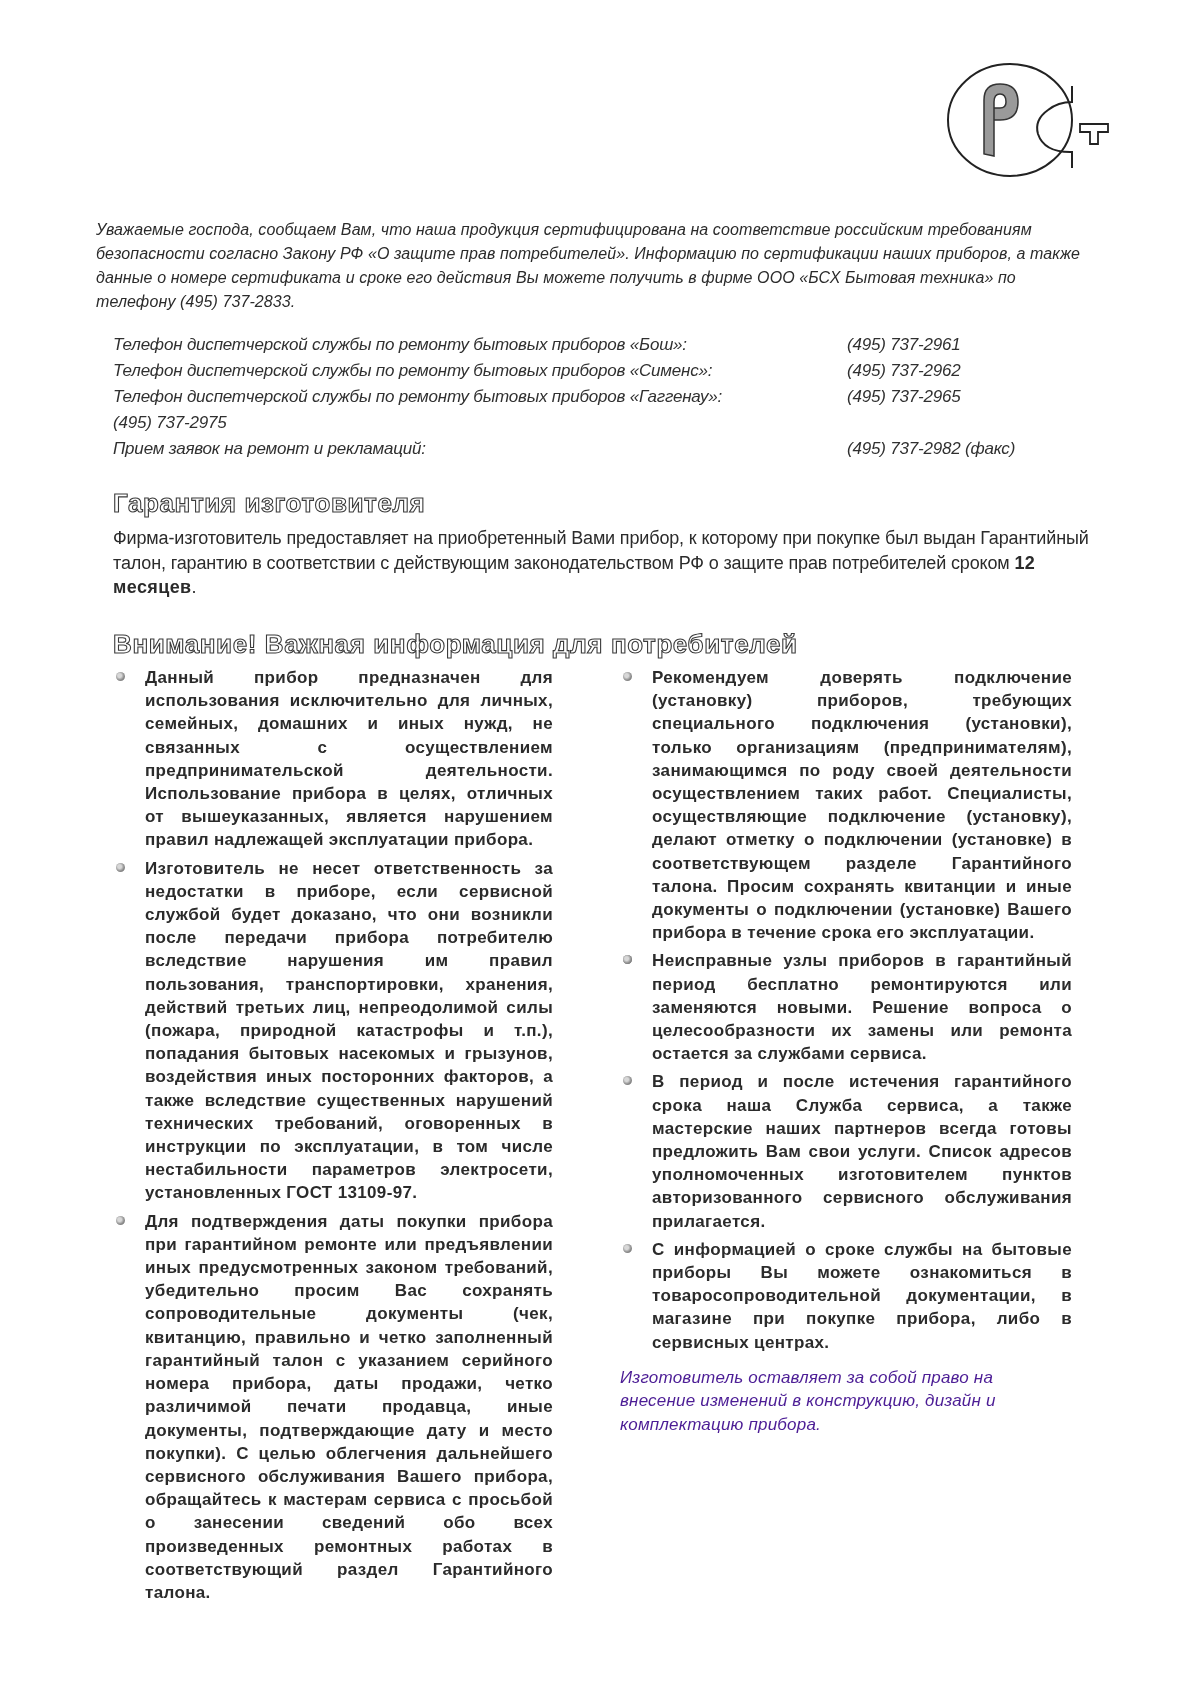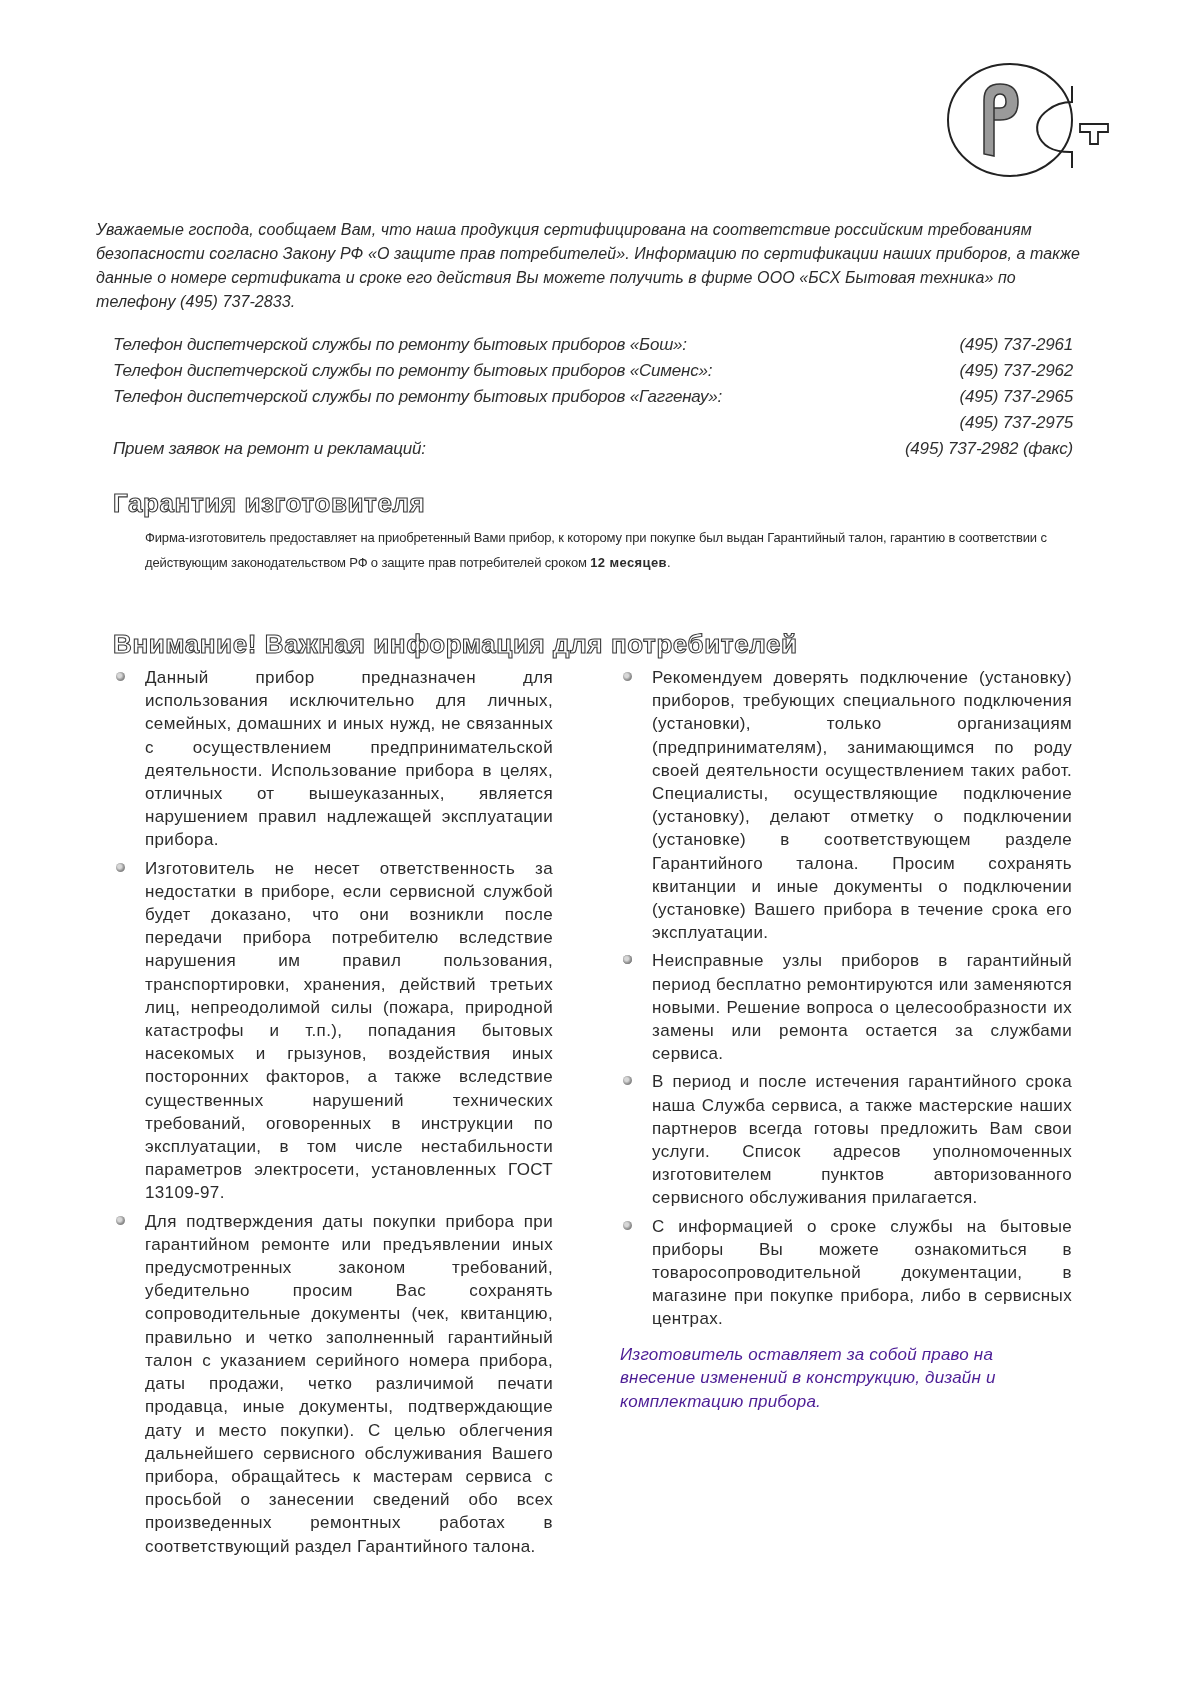--- a/index.html
+++ b/index.html
@@ -13,38 +13,38 @@
       position: absolute; left: 96px; top: 218px; width: 985px;
       font-style: italic; font-size: 16px; line-height: 24px; color: #2b2b2b;
       letter-spacing: 0.1px;
     }
     .contacts { position: absolute; left: 113px; top: 332px; width: 960px; }
     .contact-row {
       display: flex; font-style: italic; font-size: 17px; line-height: 26px; color: #303030;
       letter-spacing: -0.2px;
     }
     .contact-row .label { width: 734px; }
-    .contact-row .phone { flex: 1; text-align: right; }
+    .contact-row .phone { flex: 1; }
     .h-warranty, .h-attention {
       position: absolute; left: 113px; font-size: 26px; color: #ffffff;
       -webkit-text-stroke: 1.1px #3a3a3a; font-weight: bold; letter-spacing: 0.6px;
     }
     .h-warranty { top: 488px; }
     .h-attention { top: 629px; }
     .warranty-text {
       position: absolute; left: 113px; top: 526px; width: 985px;
-      font-size: 13px; line-height: 24.5px; color: #2b2b2b; letter-spacing: -0.15px; margin-left: 32px;
+      font-size: 18px; line-height: 24.5px; color: #2b2b2b; letter-spacing: -0.15px;
     }
     .warranty-text b { font-weight: bold; letter-spacing: 0.4px; }
     .col { position: absolute; top: 666px; width: 440px; }
     .col.left { left: 113px; }
     .col.right { left: 620px; width: 452px; }
     .bullet {
       position: relative; padding-left: 32px; font-size: 17px; line-height: 23.2px;
-      color: #2b2b2b; margin-bottom: 5px; text-align: justify; letter-spacing: 0.35px;
+      color: #2b2b2b; margin-bottom: 5px; text-align: justify; letter-spacing: 0.35px; font-weight: bold;
     }
     .bullet .dot {
       position: absolute; left: 3px; top: 6px; width: 9px; height: 9px; border-radius: 50%;
       background: radial-gradient(circle at 40% 40%, #d8d8d8 0 25%, #8a8a8a 60%, #6f6f6f 100%);
     }
     .note {
       font-style: italic; font-size: 17px; line-height: 23.5px; color: #4c1d95;
       margin-top: 12px; letter-spacing: 0.2px;
     }
   </style>

